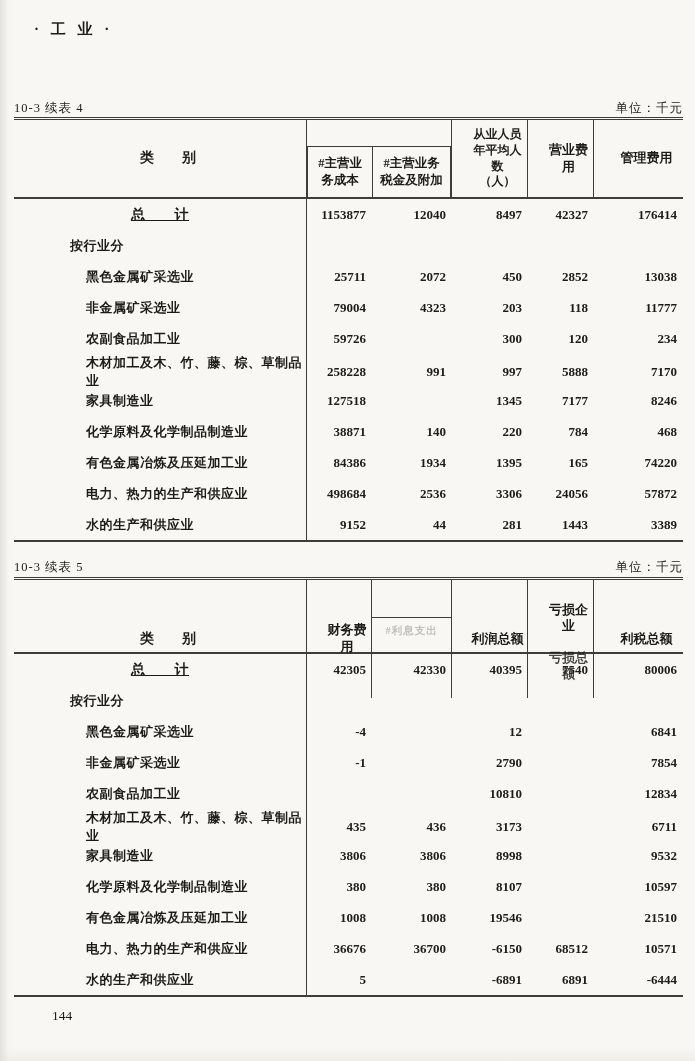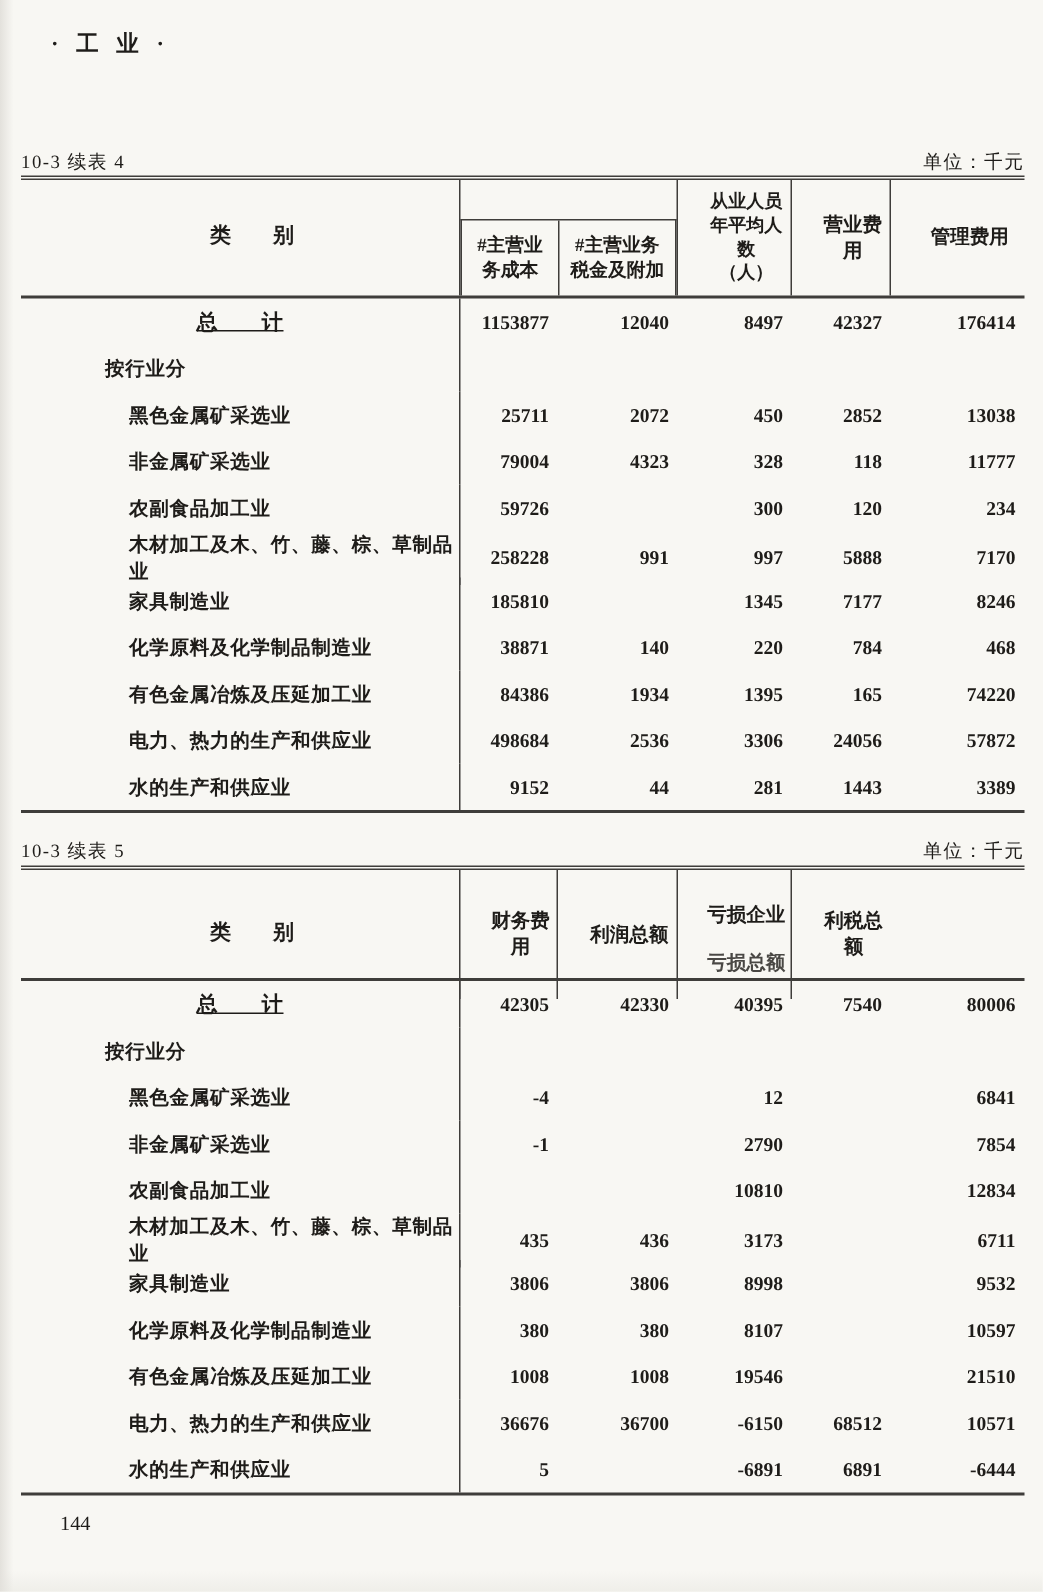--- a/index.html
+++ b/index.html
@@ -74,21 +74,21 @@
     display:grid;
     grid-template-columns:var(--col1) var(--col2) var(--col3) var(--col4) var(--col5) var(--col6);
     height:31px;align-items:center;
   }
   .td{height:100%;display:flex;align-items:center;}
   .lbl{border-right:1px solid var(--line);font-weight:bold;letter-spacing:.5px;}
   .lbl.total{justify-content:center;font-size:14px;text-decoration:underline;}
   .lbl.group{padding-left:56px;}
   .lbl.item{padding-left:72px;}
   .n{justify-content:flex-end;padding-right:6px;font-weight:bold;font-size:13px;}
-  .page-number{position:absolute;left:40px;top:1008px;font-size:13.5px;}
+  .page-number{position:absolute;left:52px;top:1008px;font-size:13.5px;}
 </style>
 </head>
 <body>
 
 <div class="page">
 
   <div class="masthead">·  工  业  ·</div>
 
   <div class="caption-row" style="top:100px;">
     <span class="cap-left">10-3  续表 4</span>
@@ -134,21 +134,21 @@
           <div class="td n">25711</div>
           <div class="td n">2072</div>
           <div class="td n">450</div>
           <div class="td n">2852</div>
           <div class="td n">13038</div>
         </div>
       <div class="tr">
           <div class="td lbl item">非金属矿采选业</div>
           <div class="td n">79004</div>
           <div class="td n">4323</div>
-          <div class="td n">328</div>
+          <div class="td n">203</div>
           <div class="td n">118</div>
           <div class="td n">11777</div>
         </div>
       <div class="tr">
           <div class="td lbl item">农副食品加工业</div>
           <div class="td n">59726</div>
           <div class="td n"></div>
           <div class="td n">300</div>
           <div class="td n">120</div>
           <div class="td n">234</div>
@@ -156,21 +156,21 @@
       <div class="tr">
           <div class="td lbl item">木材加工及木、竹、藤、棕、草制品业</div>
           <div class="td n">258228</div>
           <div class="td n">991</div>
           <div class="td n">997</div>
           <div class="td n">5888</div>
           <div class="td n">7170</div>
         </div>
       <div class="tr">
           <div class="td lbl item">家具制造业</div>
-          <div class="td n">185810</div>
+          <div class="td n">127518</div>
           <div class="td n"></div>
           <div class="td n">1345</div>
           <div class="td n">7177</div>
           <div class="td n">8246</div>
         </div>
       <div class="tr">
           <div class="td lbl item">化学原料及化学制品制造业</div>
           <div class="td n">38871</div>
           <div class="td n">140</div>
           <div class="td n">220</div>
@@ -206,20 +206,24 @@
 
   <div class="caption-row" style="top:559px;">
     <span class="cap-left">10-3  续表 5</span>
     <span class="cap-right">单位：千元</span>
   </div>
 
   <div class="tbl" style="top:577px;">
     <div class="thead t5head">
       <div class="hc h-cat brd-r">类　　别</div>
       <div class="hc brd-r">财务费用</div>
+      <div class="hc brd-r">
+        <div class="midline"></div>
+        <div class="faded-label">#利息支出</div>
+      </div>
       <div class="hc brd-r">利润总额</div>
       <div class="hc brd-r">
         <div class="clip2">
           <div>亏损企业</div>
           <div class="l2">亏损总额</div>
         </div>
       </div>
       <div class="hc">利税总额</div>
     </div>
     <div class="tbody">

